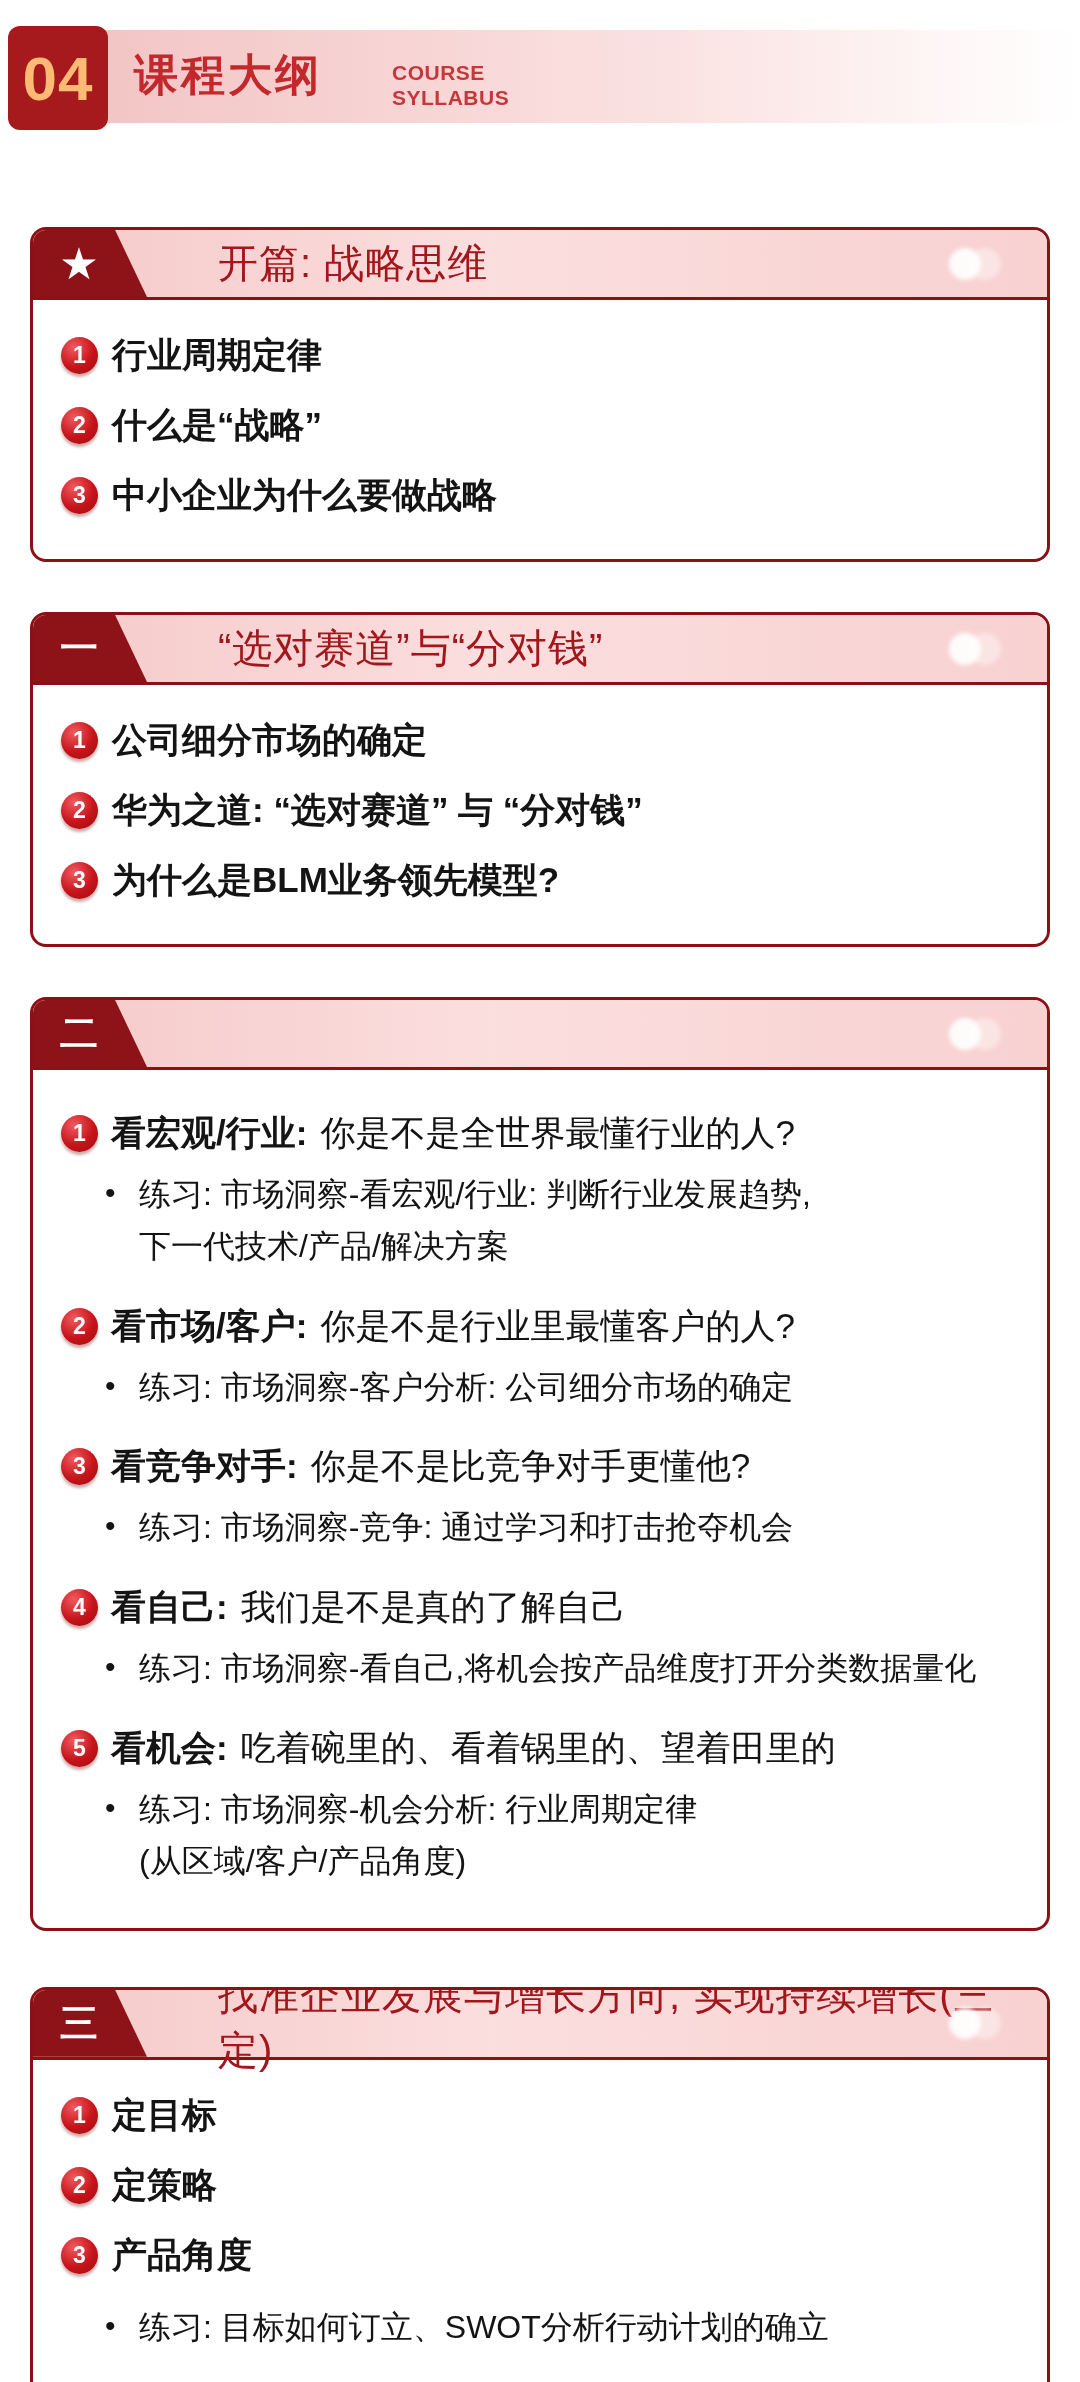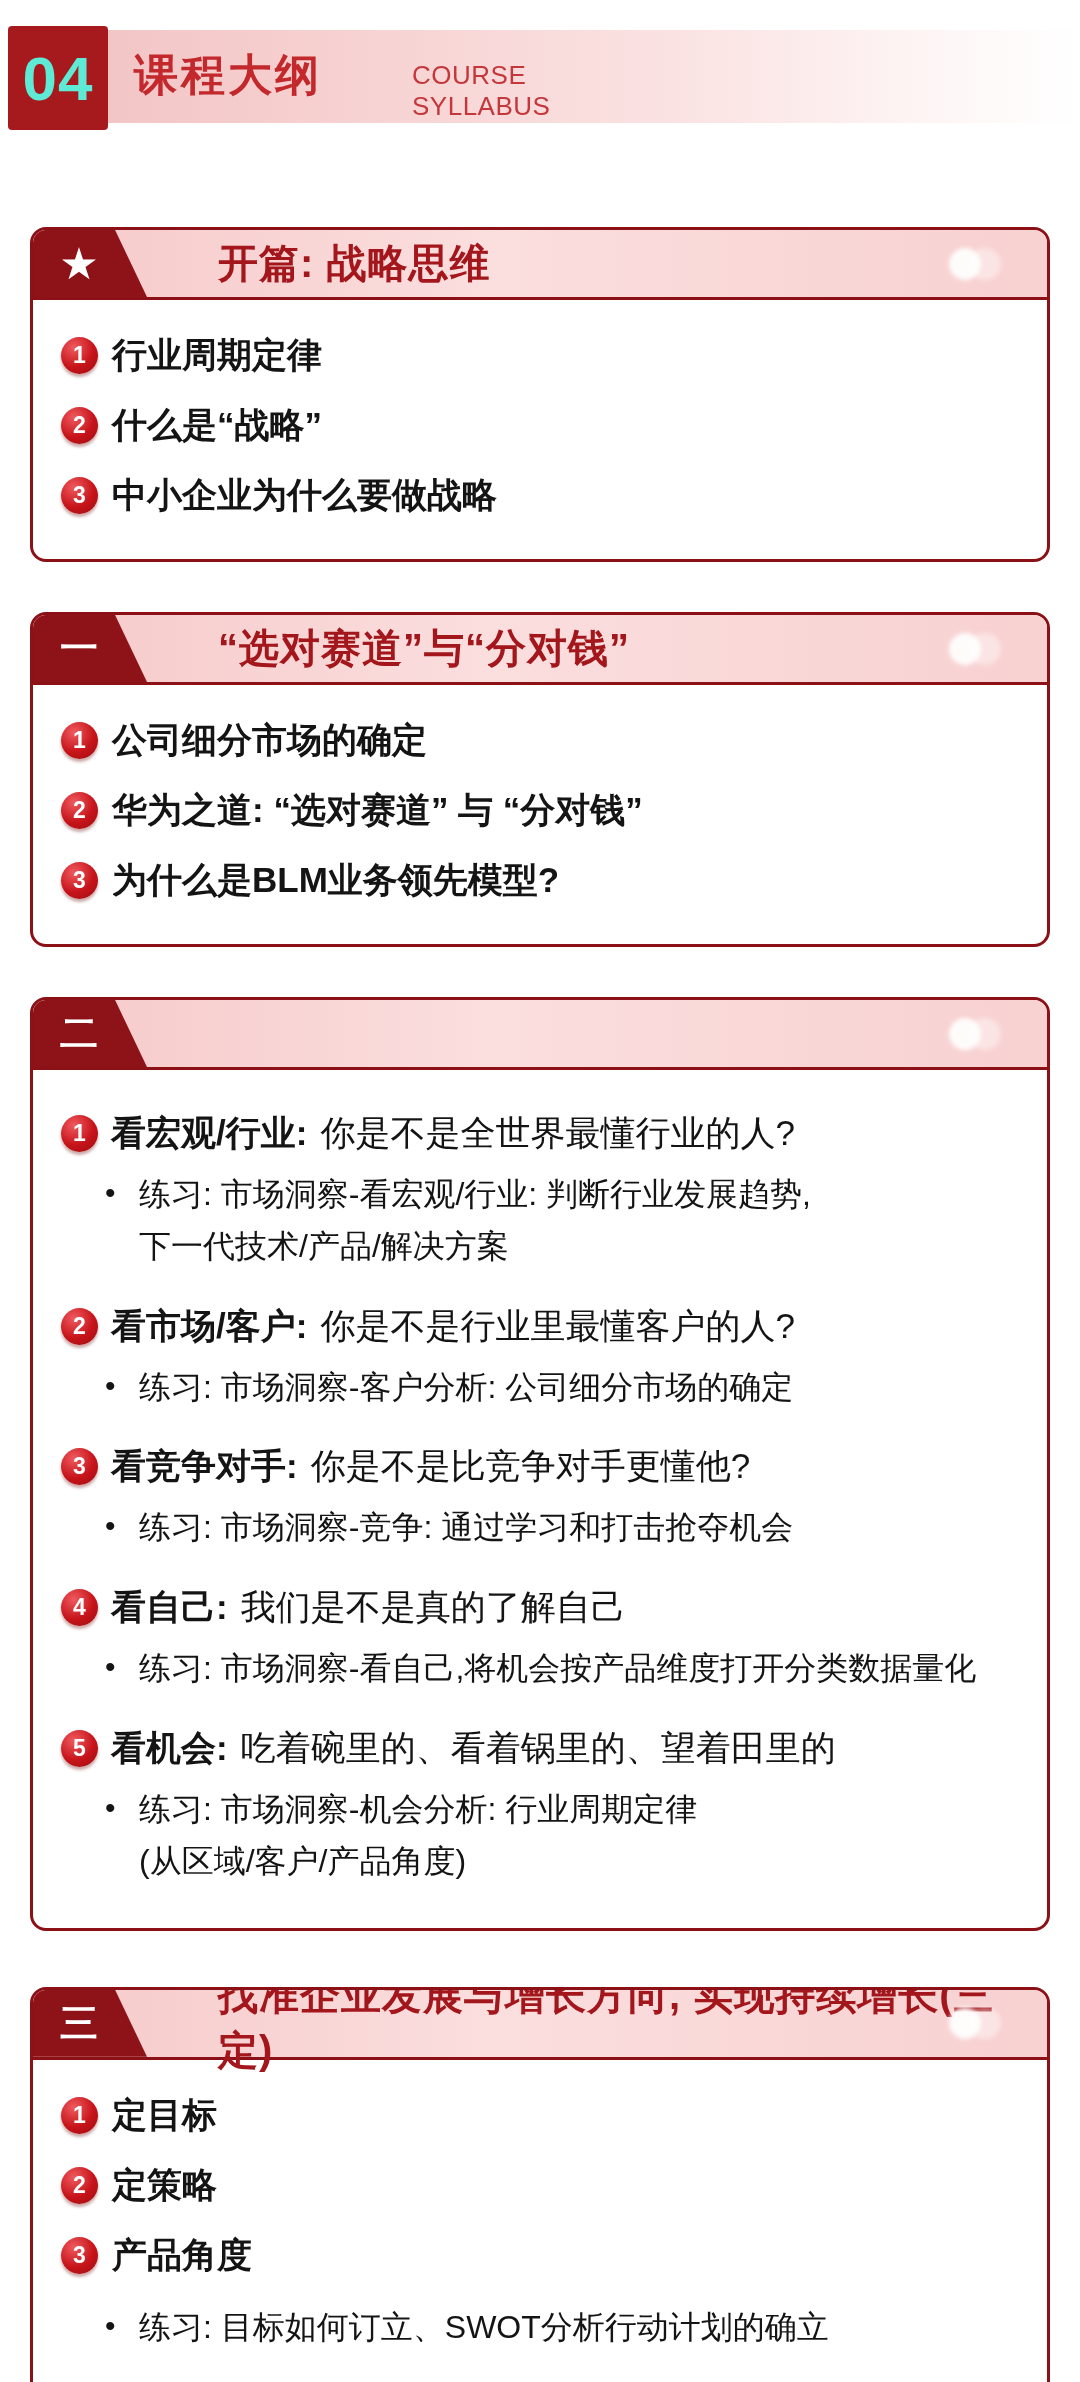--- a/index.html
+++ b/index.html
@@ -5,45 +5,45 @@
   * { margin:0; padding:0; box-sizing:border-box; }
   html,body { background:#ffffff; }
   body { font-family:"Liberation Sans","DejaVu Sans",sans-serif; }
   .page { position:relative; width:1080px; height:2382px; background:#ffffff; overflow:hidden; }
 
   
   .page-header { position:relative; height:130px; }
   .band { position:absolute; left:54px; top:30px; right:0; height:93px;
           background:linear-gradient(90deg,#f2c3c3 0%,#f7d2d2 30%,#fbe3e3 62%,#fef7f7 88%,#ffffff 100%); }
   .numbox { position:absolute; left:8px; top:26px; width:100px; height:104px; background:#a6191d;
-            border-radius:4px; color:#5eead4; font-size:62px; font-weight:800;
+            border-radius:12px; color:#fdba74; font-size:62px; font-weight:800;
             display:flex; align-items:center; justify-content:center; letter-spacing:1px; }
   .page-title { position:absolute; left:134px; top:46px; font-size:44px; font-weight:900;
                 color:#c2282c; letter-spacing:3px; }
-  .page-sub { position:absolute; left:412px; top:60px; font-size:26px; font-weight:400;
+  .page-sub { position:absolute; left:392px; top:60px; font-size:21px; font-weight:700;
               color:#c4383c; line-height:1.2; letter-spacing:0.5px; }
 
   
   .cards { margin-top:97px; }
   .card { margin:0 30px 50px 30px; border:3px solid #8c1117; border-radius:16px;
           background:#ffffff; overflow:hidden; }
   .card:nth-child(1){ min-height:318px; }
   .card:nth-child(2){ min-height:333px; }
   .card:nth-child(3){ min-height:929px; margin-bottom:56px; }
   .card:nth-child(4){ min-height:384px; margin-bottom:0; }
 
   .card-header { position:relative; height:70px; display:flex; align-items:center;
                  background:linear-gradient(90deg,#f6c9c9 0%,#fbdede 45%,#f8d1d1 100%);
                  border-bottom:3px solid #8c1117; }
   .badge { position:absolute; left:0; top:0; height:100%; width:114px; background:#8e1318;
            clip-path:polygon(0 0,72% 0,100% 100%,0 100%);
            display:flex; align-items:center; justify-content:center; padding-right:22px;
            color:#ffffff; font-size:38px; font-weight:800; }
   .badge.star { font-size:44px; }
-  .card-title { margin-left:185px; font-size:40px; font-weight:700; color:#a3161b; letter-spacing:1px; }
+  .card-title { margin-left:185px; font-size:40px; font-weight:400; color:#a3161b; letter-spacing:1px; }
   .deco { position:absolute; right:46px; top:50%; transform:translateY(-50%); display:flex; }
   .deco .c1 { width:32px; height:32px; border-radius:50%; background:#ffffff; opacity:.92; filter:blur(2px); }
   .deco .c2 { width:32px; height:32px; border-radius:50%; background:#ffffff; opacity:.40; filter:blur(2px); margin-left:-12px; }
 
   .card-body { padding:32px 28px 40px 28px; color:#141414; }
   .card:nth-child(3) .card-body { padding-top:40px; }
 
   .item { display:flex; align-items:center; gap:14px; font-size:35px; font-weight:600; margin-bottom:23px; }
   .item:last-child { margin-bottom:0; }
   .num { flex:0 0 37px; width:37px; height:37px; border-radius:50%;

